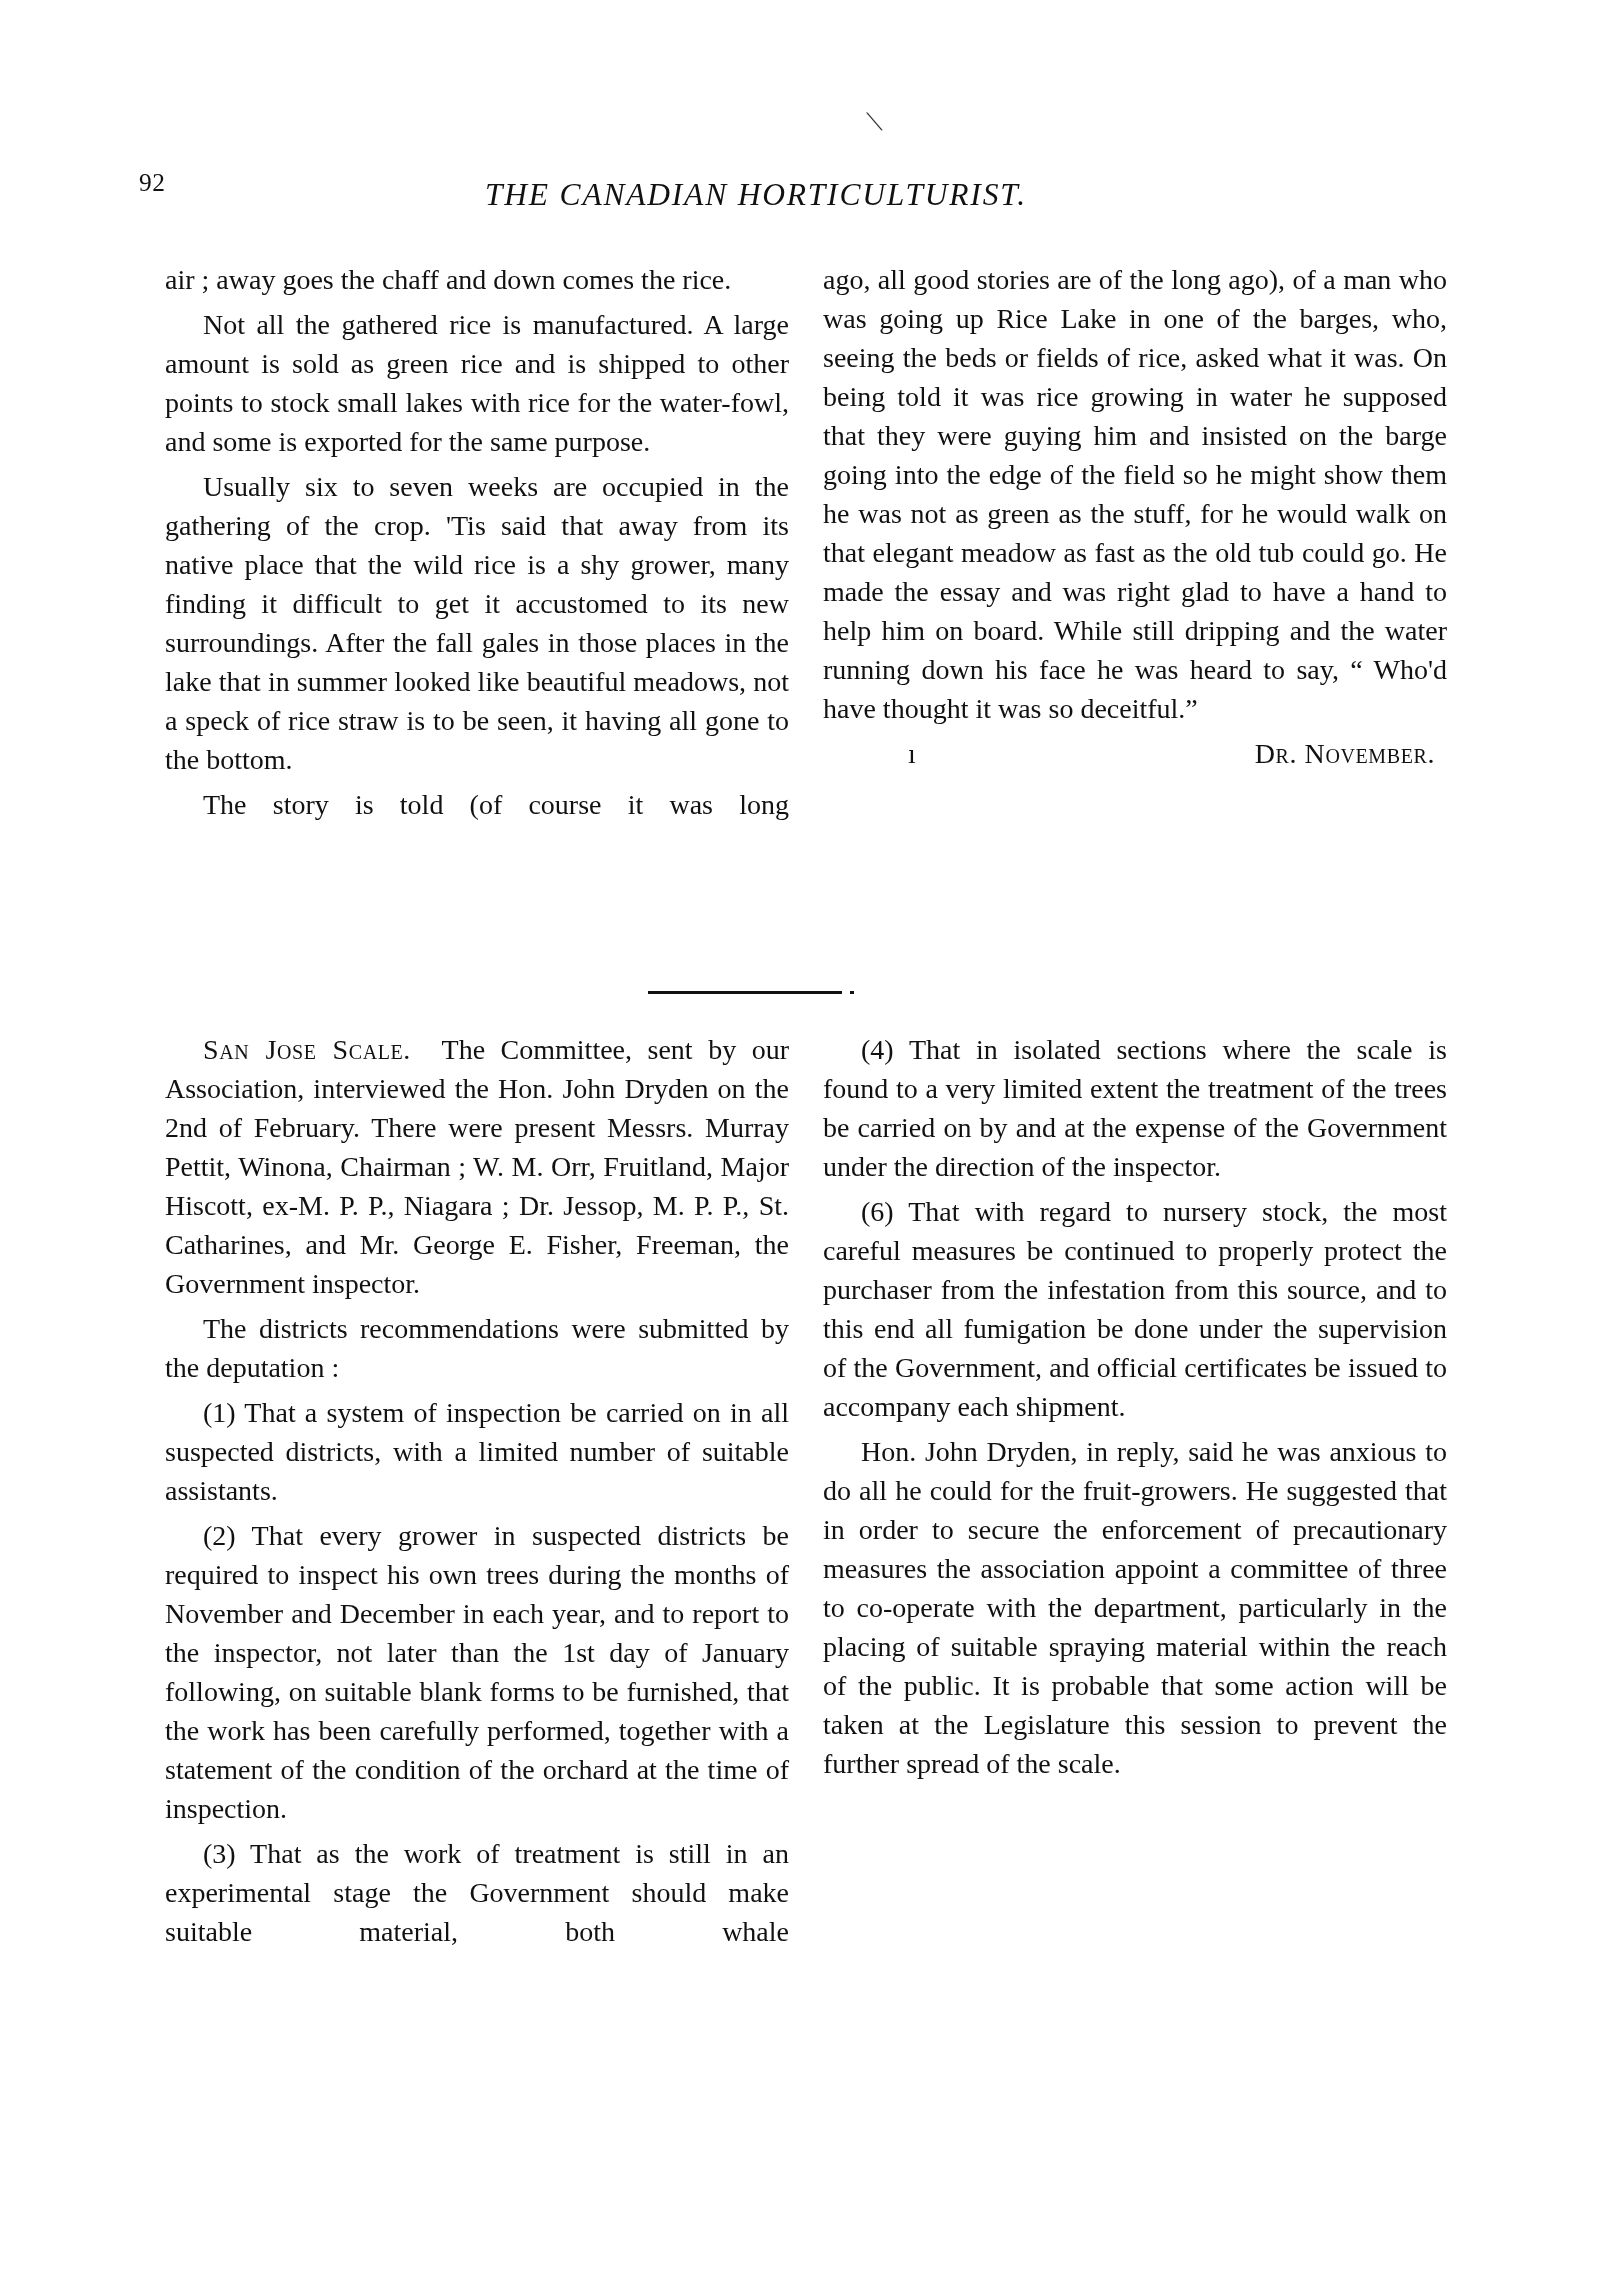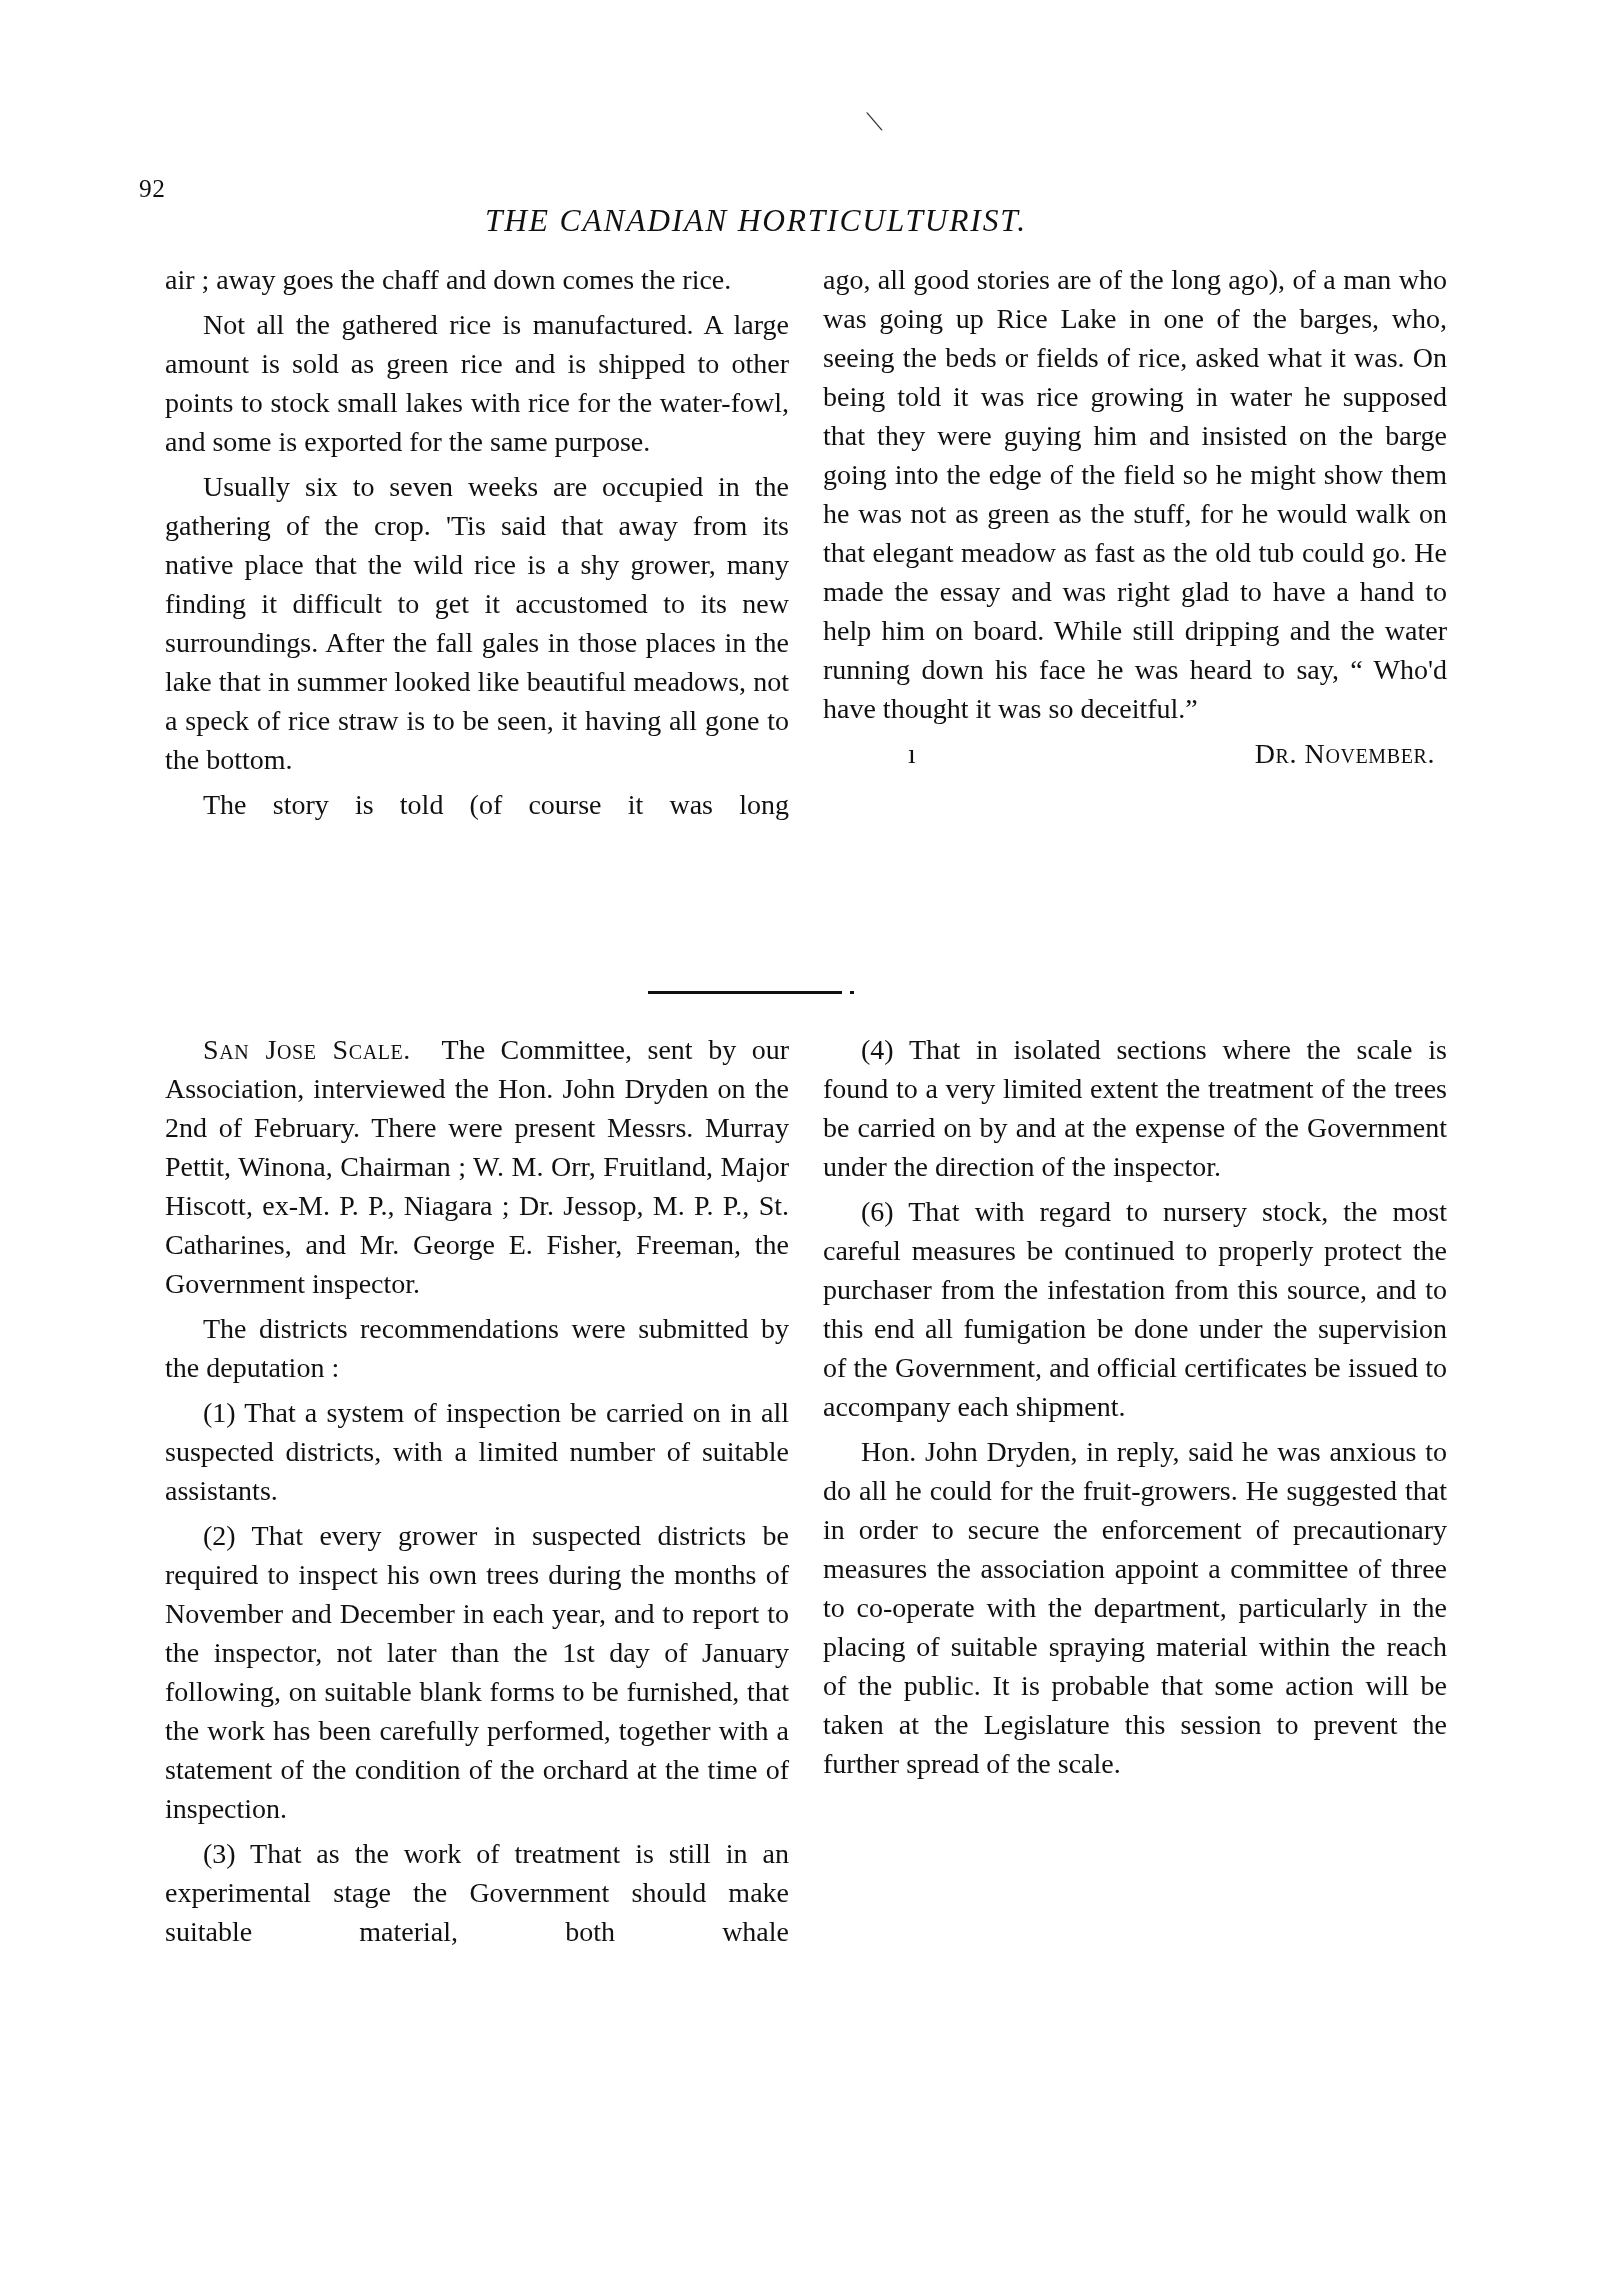--- a/index.html
+++ b/index.html
@@ -11,33 +11,32 @@
     width: 1606px;
     height: 2295px;
     position: relative;
     overflow: hidden;
     color: #111111;
     font-family: "Liberation Serif", "DejaVu Serif", serif;
   }
   .page-number {
     position: absolute;
     left: 139px;
-    top: 174px;
+    top: 168px;
     font-size: 25.4px;
     letter-spacing: 0.6px;
   }
   .running-head {
     position: absolute;
     left: 485px;
     top: 177px;
     font-size: 31.5px;
     font-style: italic;
     letter-spacing: 1.8px;
     white-space: nowrap;
-    margin-top: 26px;
   }
   .stray-mark {
     position: absolute;
     font-size: 24px;
     color: #333;
   }
   .col {
     position: absolute;
     width: 624px;
     font-size: 28px;

